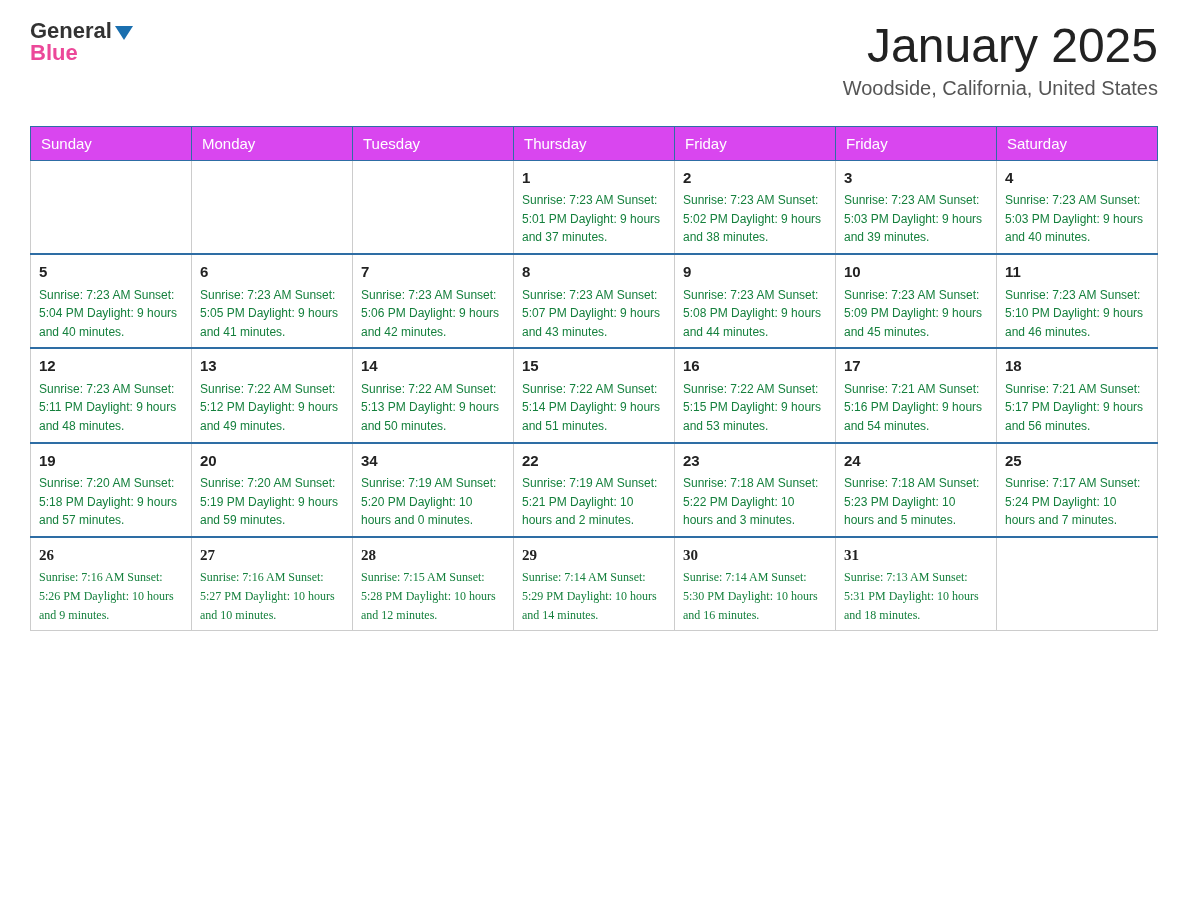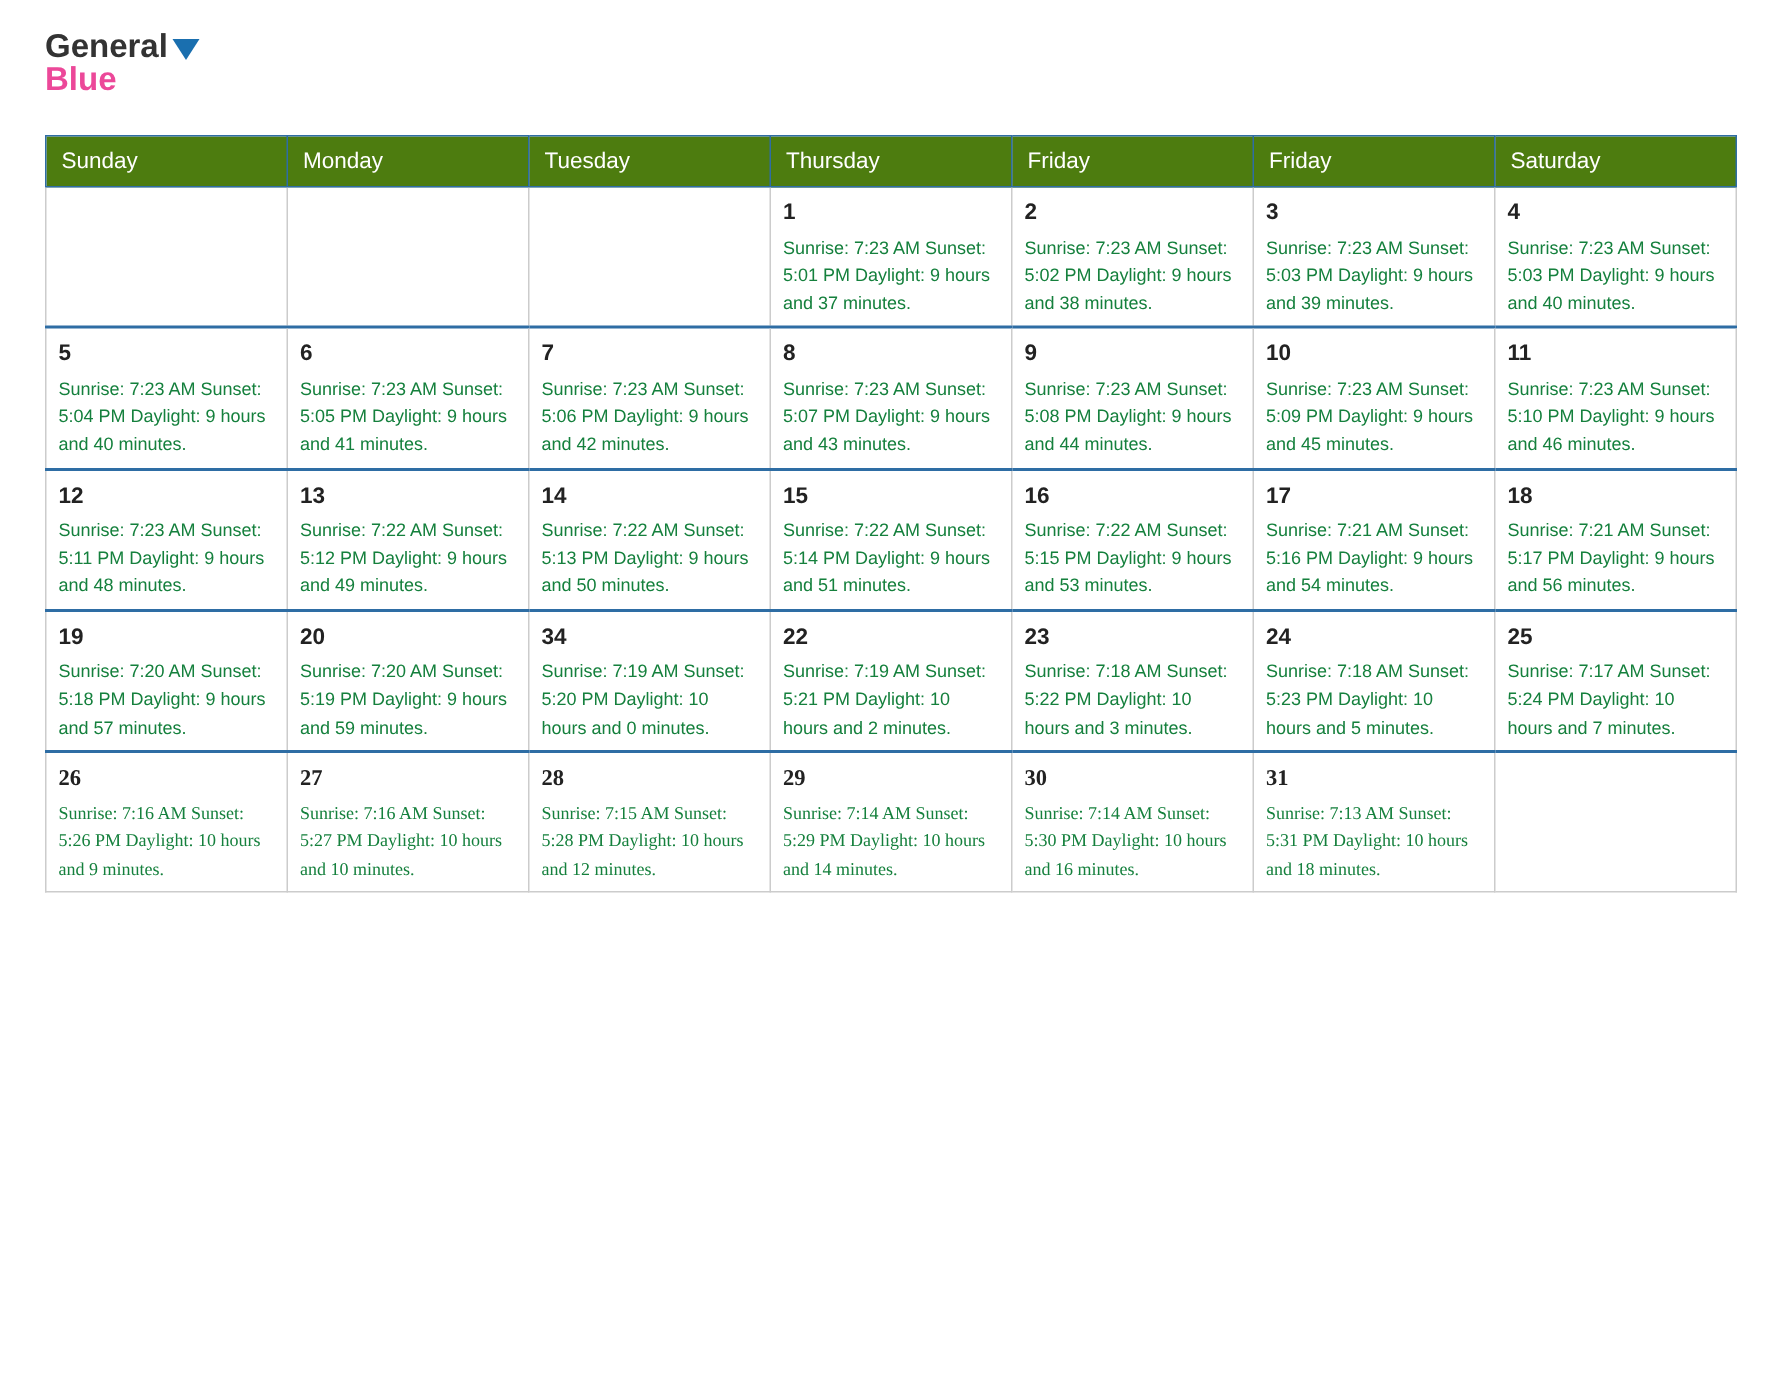--- a/index.html
+++ b/index.html
@@ -34,21 +34,21 @@
       font-size: 20px;
       color: #555;
       margin-top: 4px;
     }
     .calendar {
       width: 100%;
       border-collapse: collapse;
       margin-top: 10px;
     }
     .calendar th {
-      background-color: #4d7c0f;
+      background-color: #d946ef;
       color: #fff;
       padding: 8px 10px;
       font-size: 15px;
       font-weight: normal;
       text-align: left;
       border: 1px solid #2e6da4;
     }
     .calendar td {
       vertical-align: top;
       border: 1px solid #ccc;
@@ -84,20 +84,24 @@
   </style>
 </head>
 <body>
 
 <div class="header">
   <div class="logo">
     <div style="line-height:1">
       <span style="font-size:22px;font-weight:bold;color:#333;">General</span><span style="display:inline-block;width:0;height:0;border-left:9px solid transparent;border-right:9px solid transparent;border-top:14px solid #1a6faf;vertical-align:middle;margin-left:3px;margin-bottom:1px;"></span><br>
       <span style="font-size:22px;font-weight:bold;color:#ec4899;">Blue</span>
     </div>
+  </div>
+  <div class="title-area">
+    <div class="month-title">January 2025</div>
+    <div class="location-title">Woodside, California, United States</div>
   </div>
 </div>
 
 <table class="calendar">
   <thead>
     <tr>
     <th>Sunday</th>
         <th>Monday</th>
         <th>Tuesday</th>
         <th>Thursday</th>

